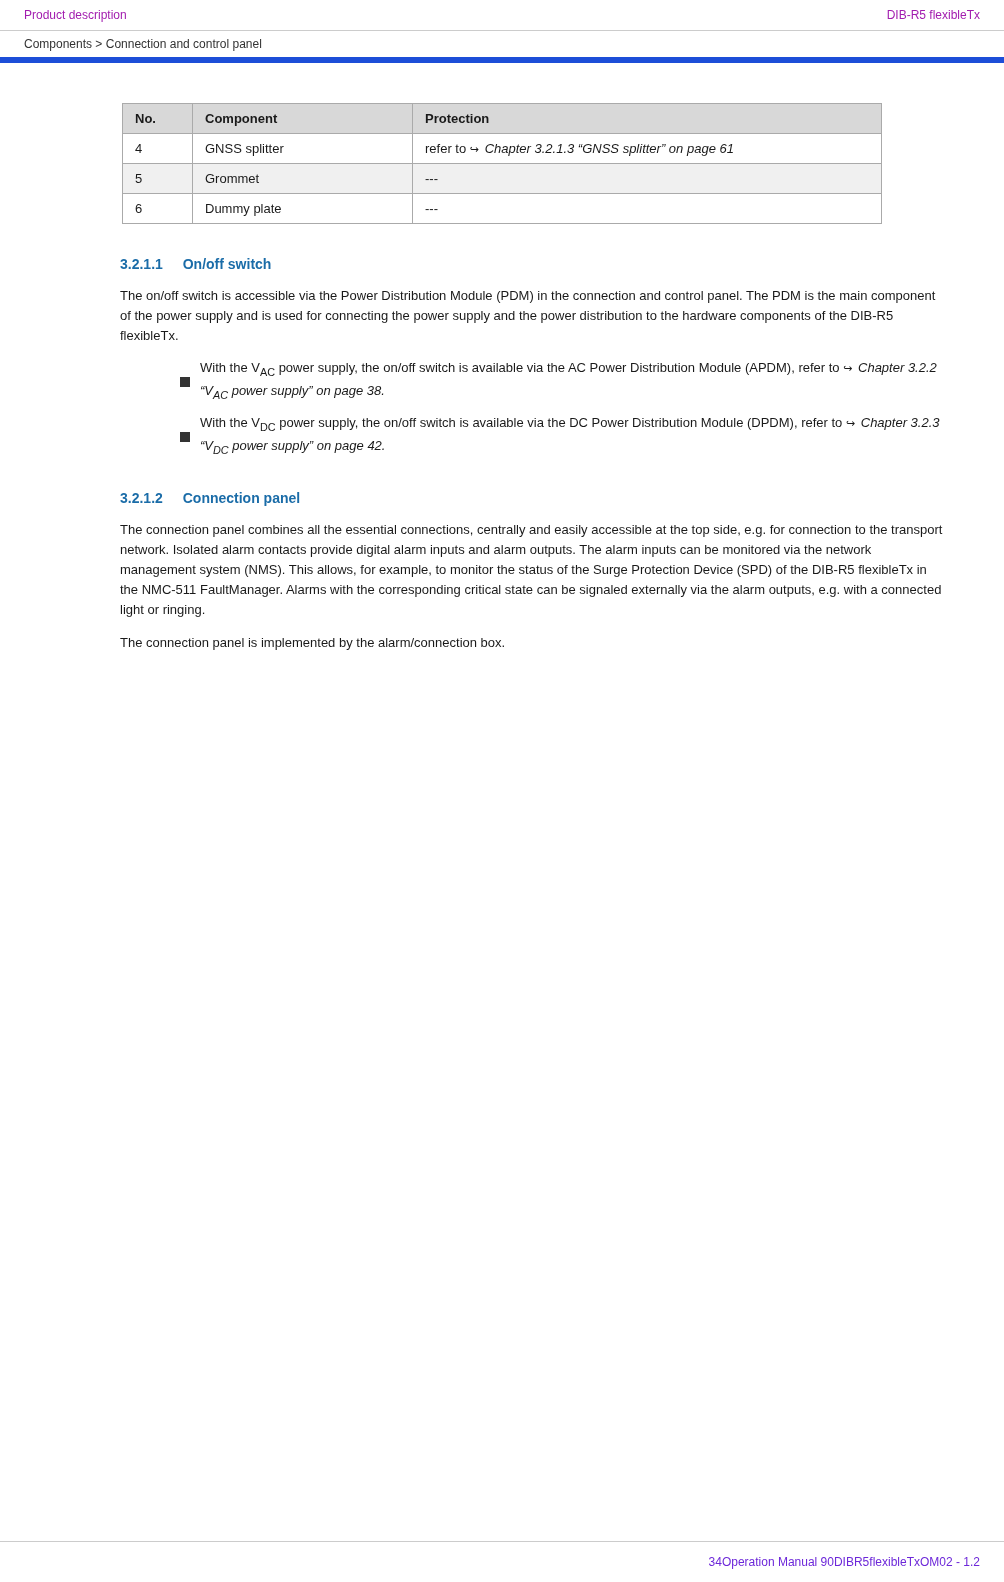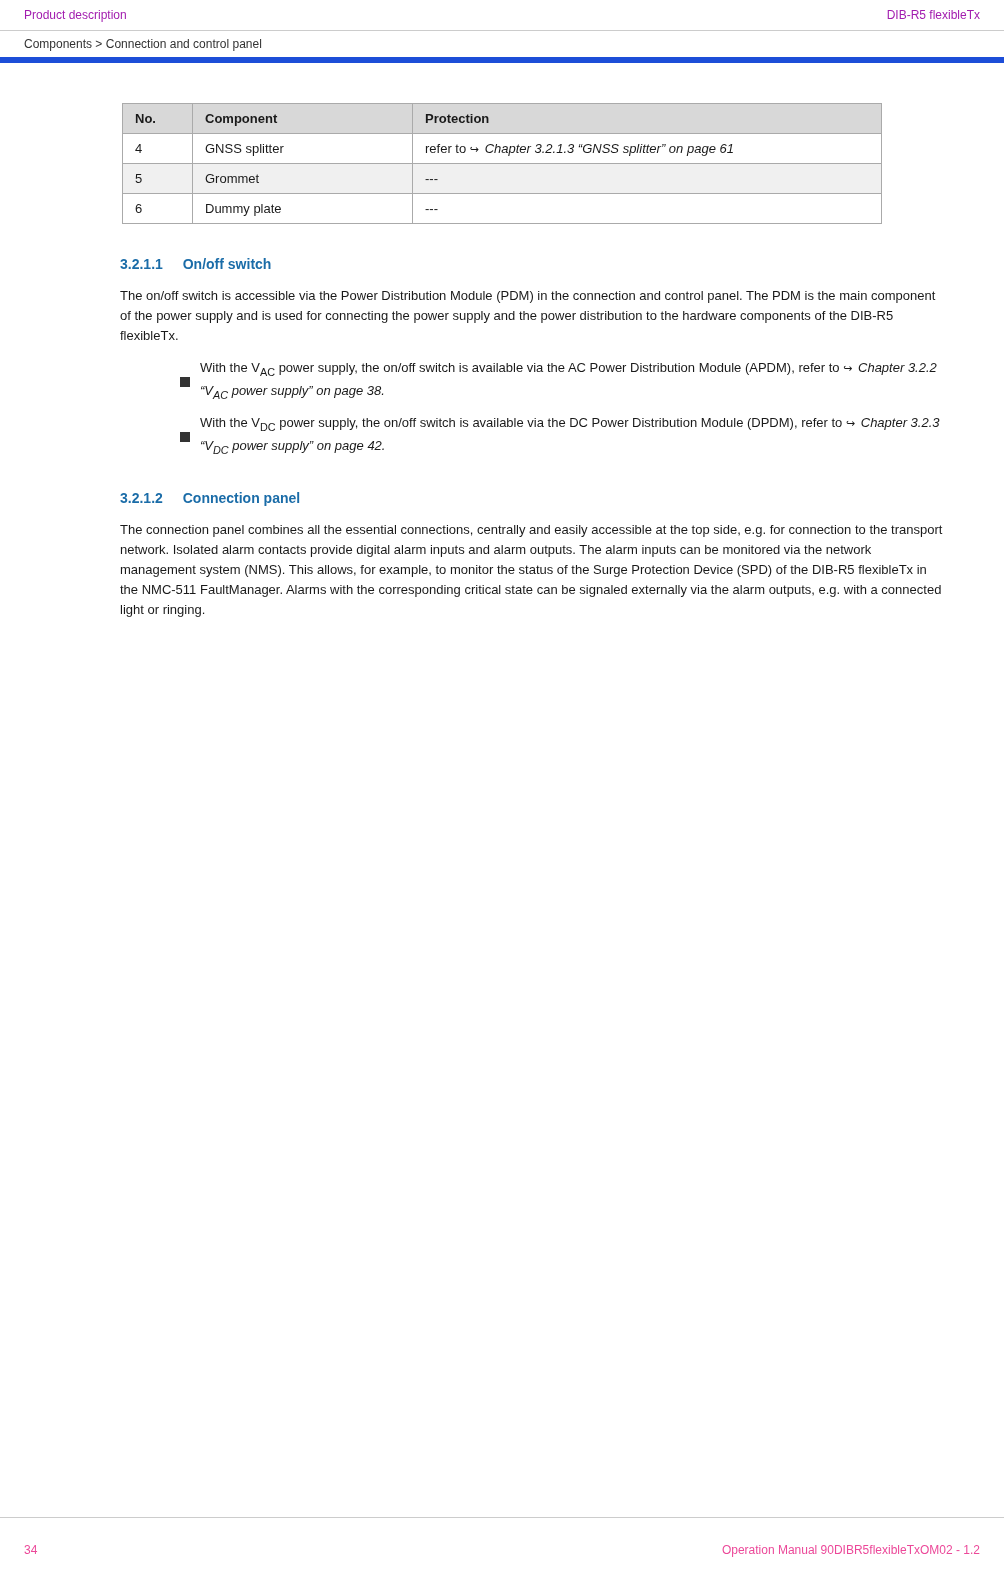--- a/index.html
+++ b/index.html
@@ -114,25 +114,25 @@
       margin-right: 2px;
     }
 
     
     .page-footer {
       position: absolute;
       bottom: 0;
       left: 0;
       right: 0;
       display: flex;
-      justify-content: space-between;
-      padding: 25px 24px;
+      justify-content: flex-end;
+      padding: 13px 24px;
       border-top: 1px solid #ccc;
       font-size: 12px;
-      color: #ec4899;
+      color: #6d28d9;
     }
   </style>
 </head>
 <body>
 
 <div class="page-header">
   <span>Product description</span>
   <span>DIB-R5 flexibleTx</span>
 </div>
 
@@ -195,20 +195,21 @@
     </ul>
   </div>
 
   <div class="indented" style="margin-top: 16px;">
     <div class="section-heading">
       <span class="section-number">3.2.1.2</span>
       <span>Connection panel</span>
     </div>
 
     <p class="body-text">The connection panel combines all the essential connections, centrally and easily accessible at the top side, e.g. for connection to the transport network. Isolated alarm contacts provide digital alarm inputs and alarm outputs. The alarm inputs can be monitored via the network management system (NMS). This allows, for example, to monitor the status of the Surge Protection Device (SPD) of the DIB-R5 flexibleTx in the NMC-511 FaultManager. Alarms with the corresponding critical state can be signaled externally via the alarm outputs, e.g. with a connected light or ringing.</p>
+    <p class="body-text">The connection panel is implemented by the alarm/connection box.</p>
   </div>
 
 </div>
 
 <div class="page-footer">
   <span>34</span>
   <span>Operation Manual 90DIBR5flexibleTxOM02 - 1.2</span>
 </div>
 
 </body></html>

